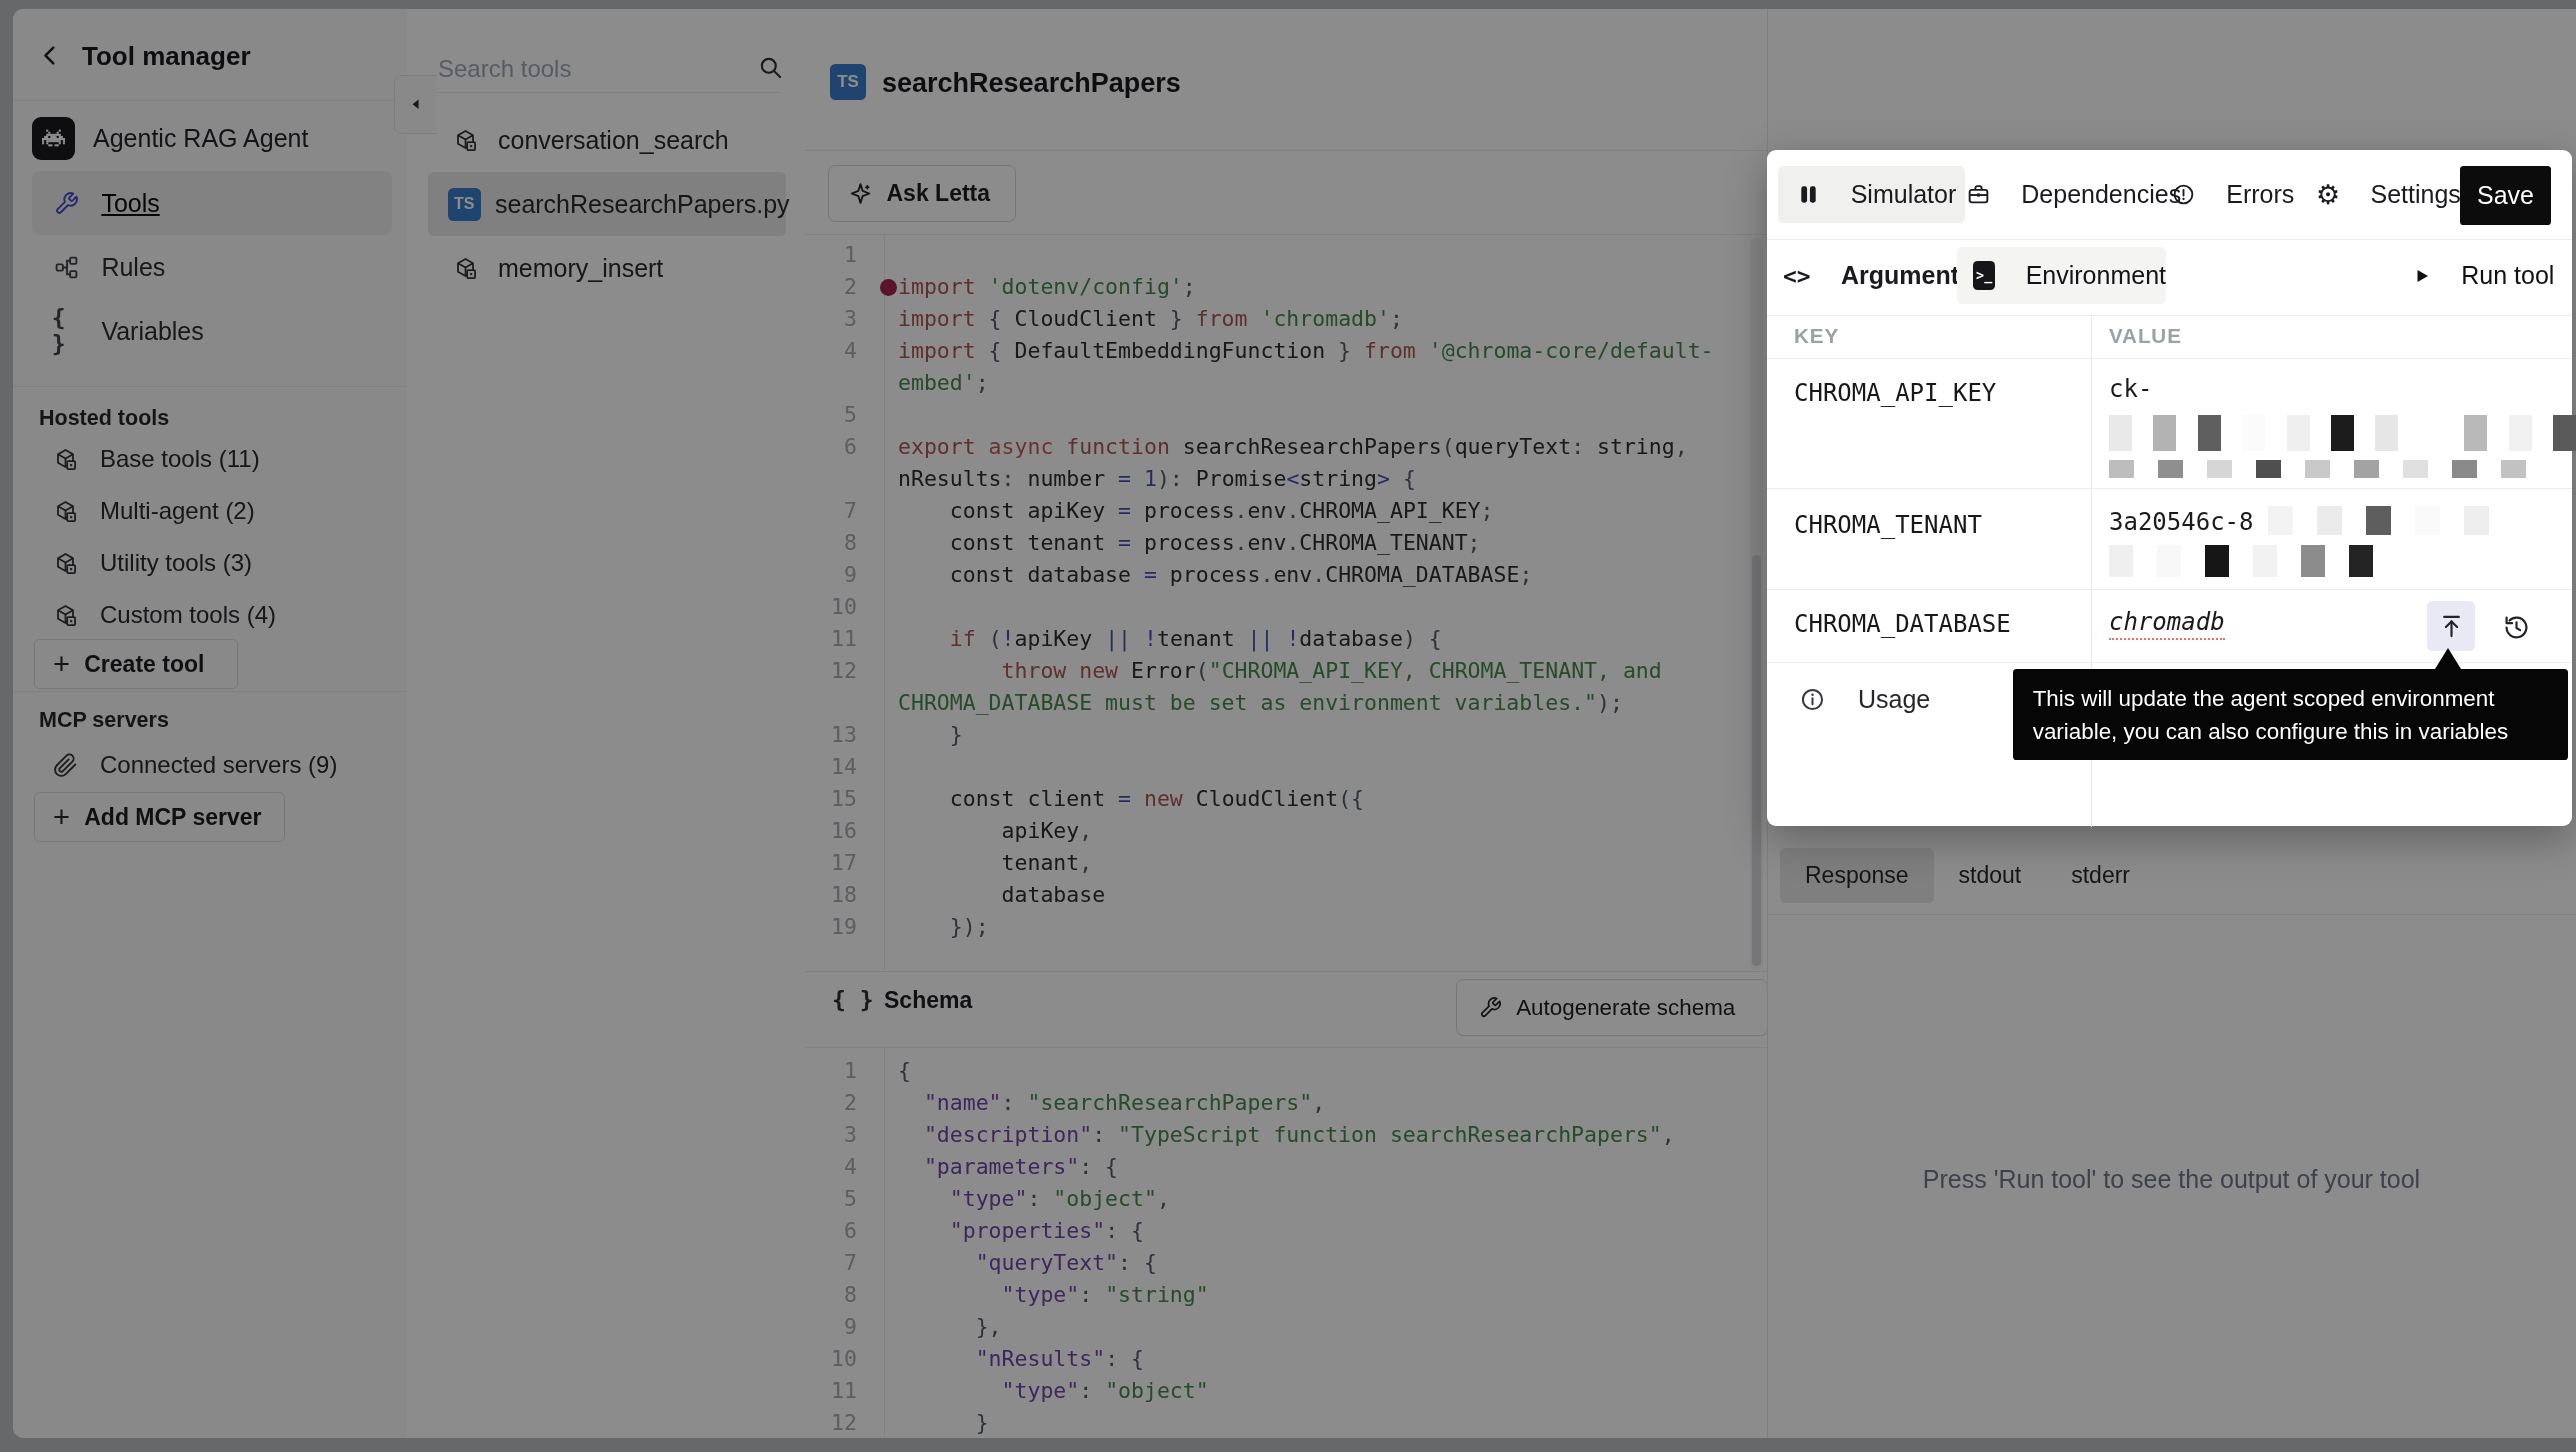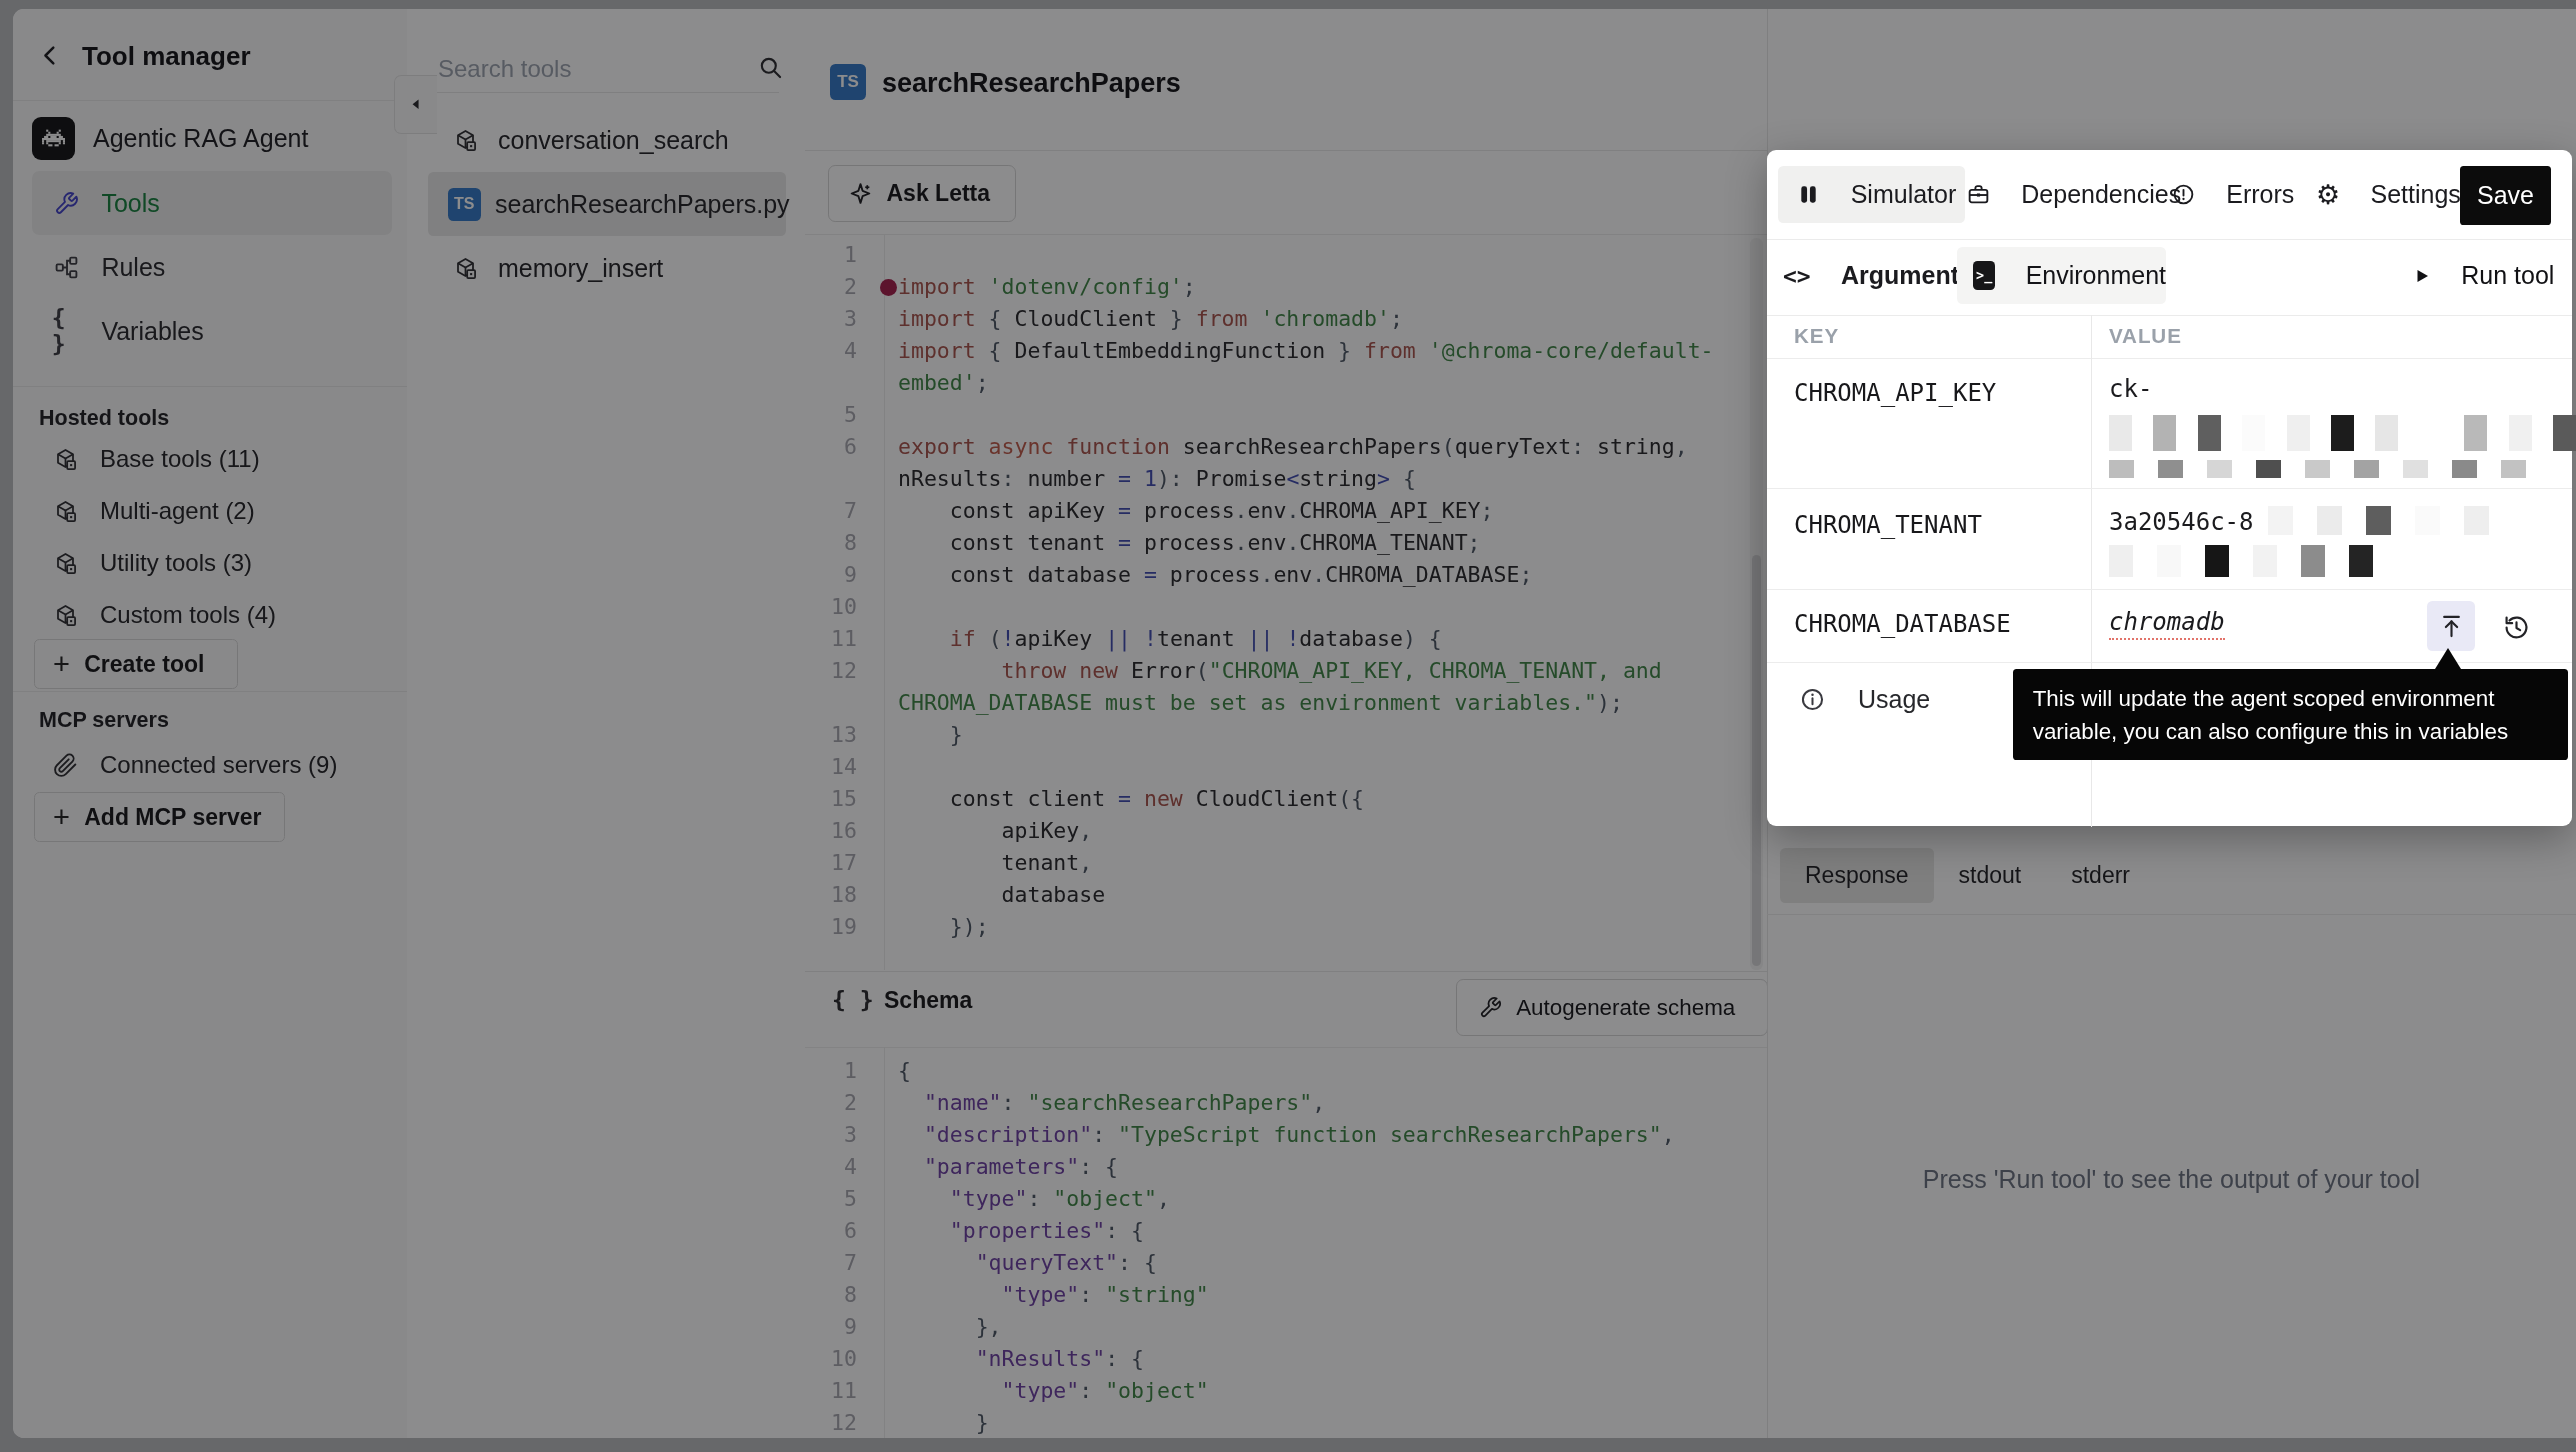--- a/index.html
+++ b/index.html
@@ -13,21 +13,21 @@
   #sidebar{left:12.5px;top:9px;width:394px;height:1429px;background:#fafafa;border-right:0.9px solid #e6e6e6;border-radius:10.7px 0 0 10.7px;}
   #sb-head{left:12.5px;top:9px;width:394px;height:91px;border-bottom:0.9px solid #e9e9e9;}
   #sb-back{left:36px;top:41px;width:29px;height:29px;color:#1b1b1f;cursor:pointer;}
   #sb-title{left:82px;top:41px;font-size:26px;font-weight:600;color:#121216;}
   #agent-row{left:32px;top:111px;width:360px;height:54px;display:flex;align-items:center;}
   #agent-ic{width:43px;height:43px;background:#111113;border-radius:9px;display:flex;align-items:center;justify-content:center;}
   #agent-name{margin-left:18px;font-size:25px;font-weight:500;color:#1c1c20;}
   #sidebar-nav{left:32px;top:171px;width:360px;}
   .nav-row{height:64px;display:flex;align-items:center;padding:0 19.7px;border-radius:7.2px;color:#26262b;cursor:pointer;}
   .nav-row .icn{width:30px;color:#3c3c42;}
-  .nav-row.active{background:#ededec;color:#15803d;}
+  .nav-row.active{background:#ededec;color:#000000;text-decoration:underline;}
   .nav-row.active .icn{color:#4040c8;}
   .nav-label{margin-left:19.7px;font-size:25px;font-weight:500;}
   .braces-txt{font-family:"DejaVu Sans Mono",monospace;font-size:23px;font-weight:700;}
   #sb-div1{left:12.5px;top:386px;width:394px;height:0.9px;background:#e9e9e9;}
   #sb-div2{left:12.5px;top:691px;width:394px;height:0.9px;background:#e9e9e9;}
   .sec-label{font-size:21.5px;font-weight:700;color:#1f1f23;}
   #hosted-label{left:39px;top:406px;}
   #mcp-label{left:39px;top:708px;}
   #hosted-items{left:36px;top:433px;width:358px;}
   #mcp-items{left:36px;top:739px;width:358px;}

